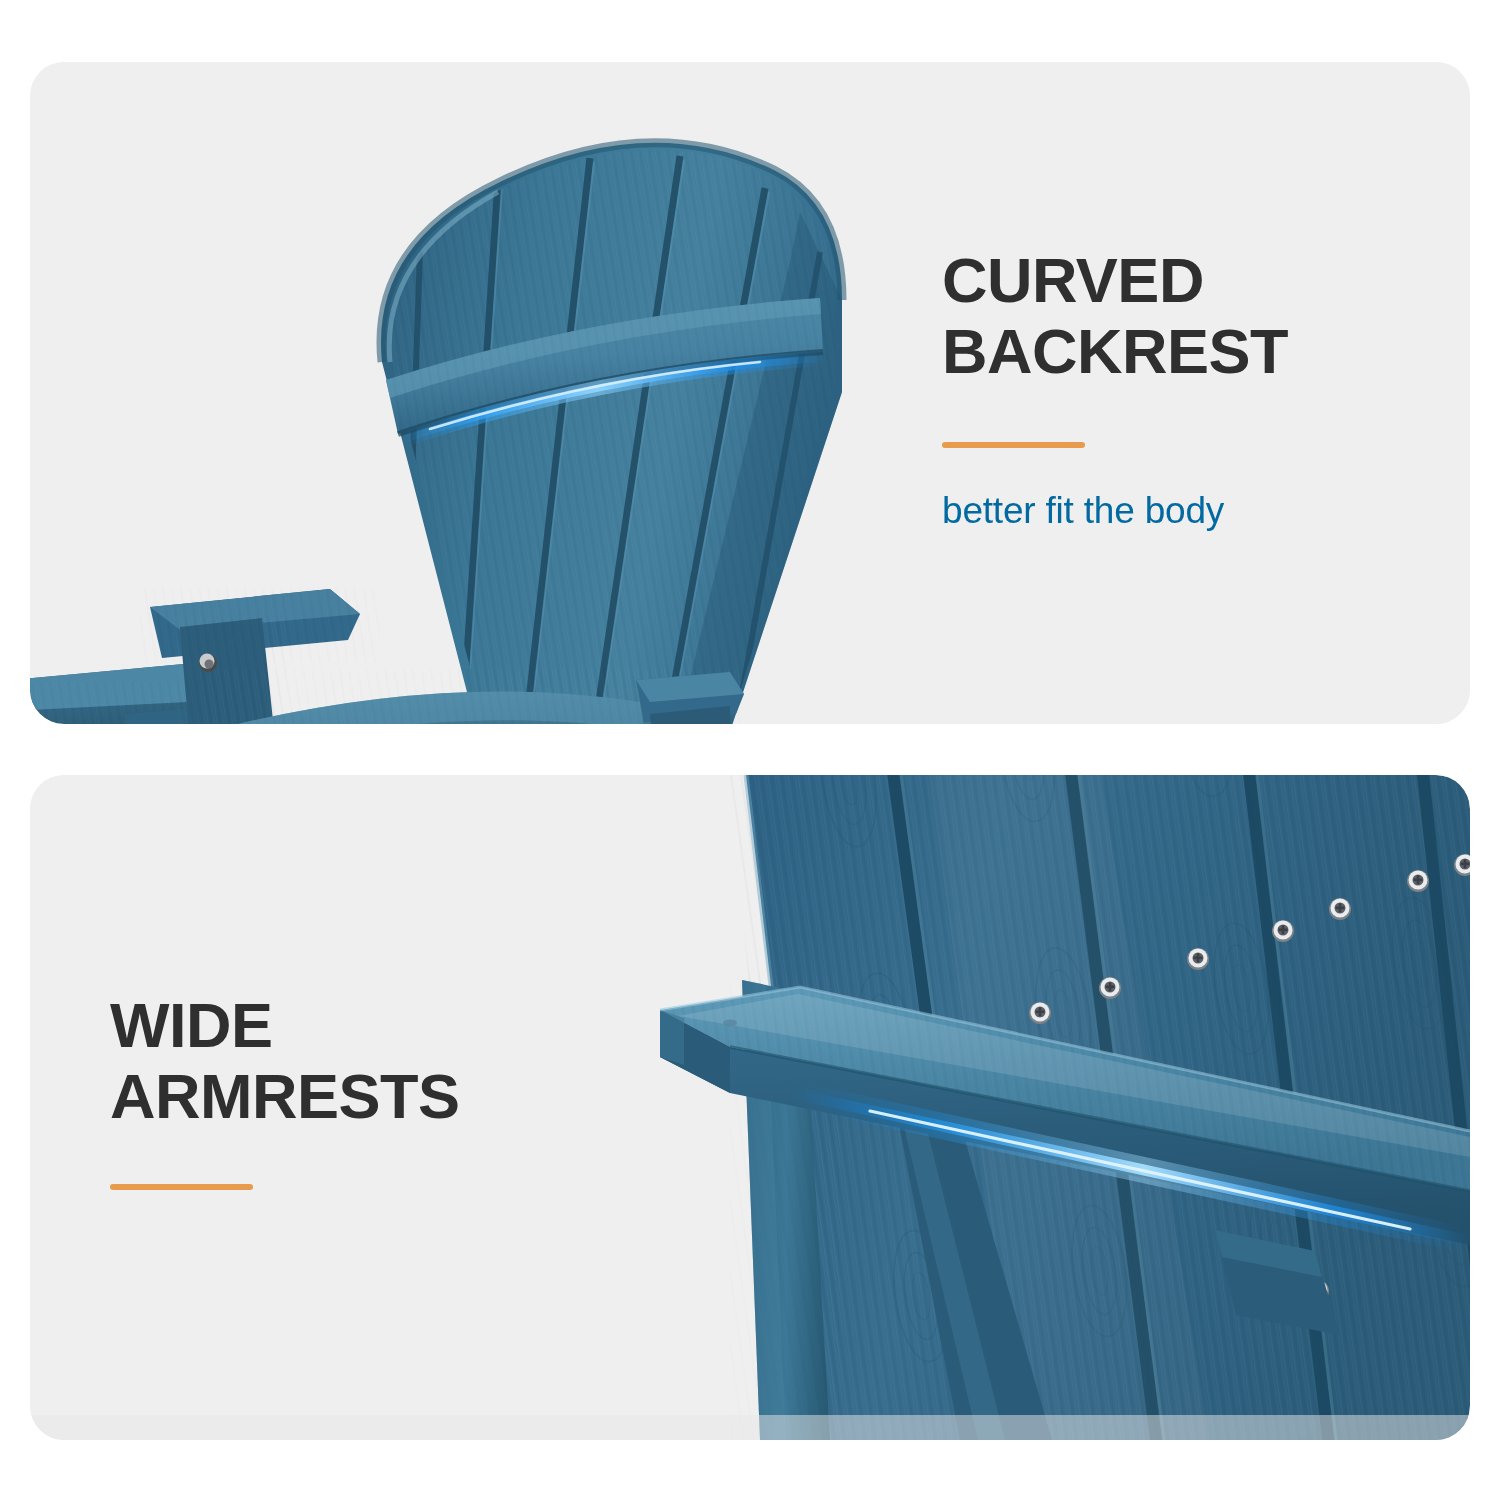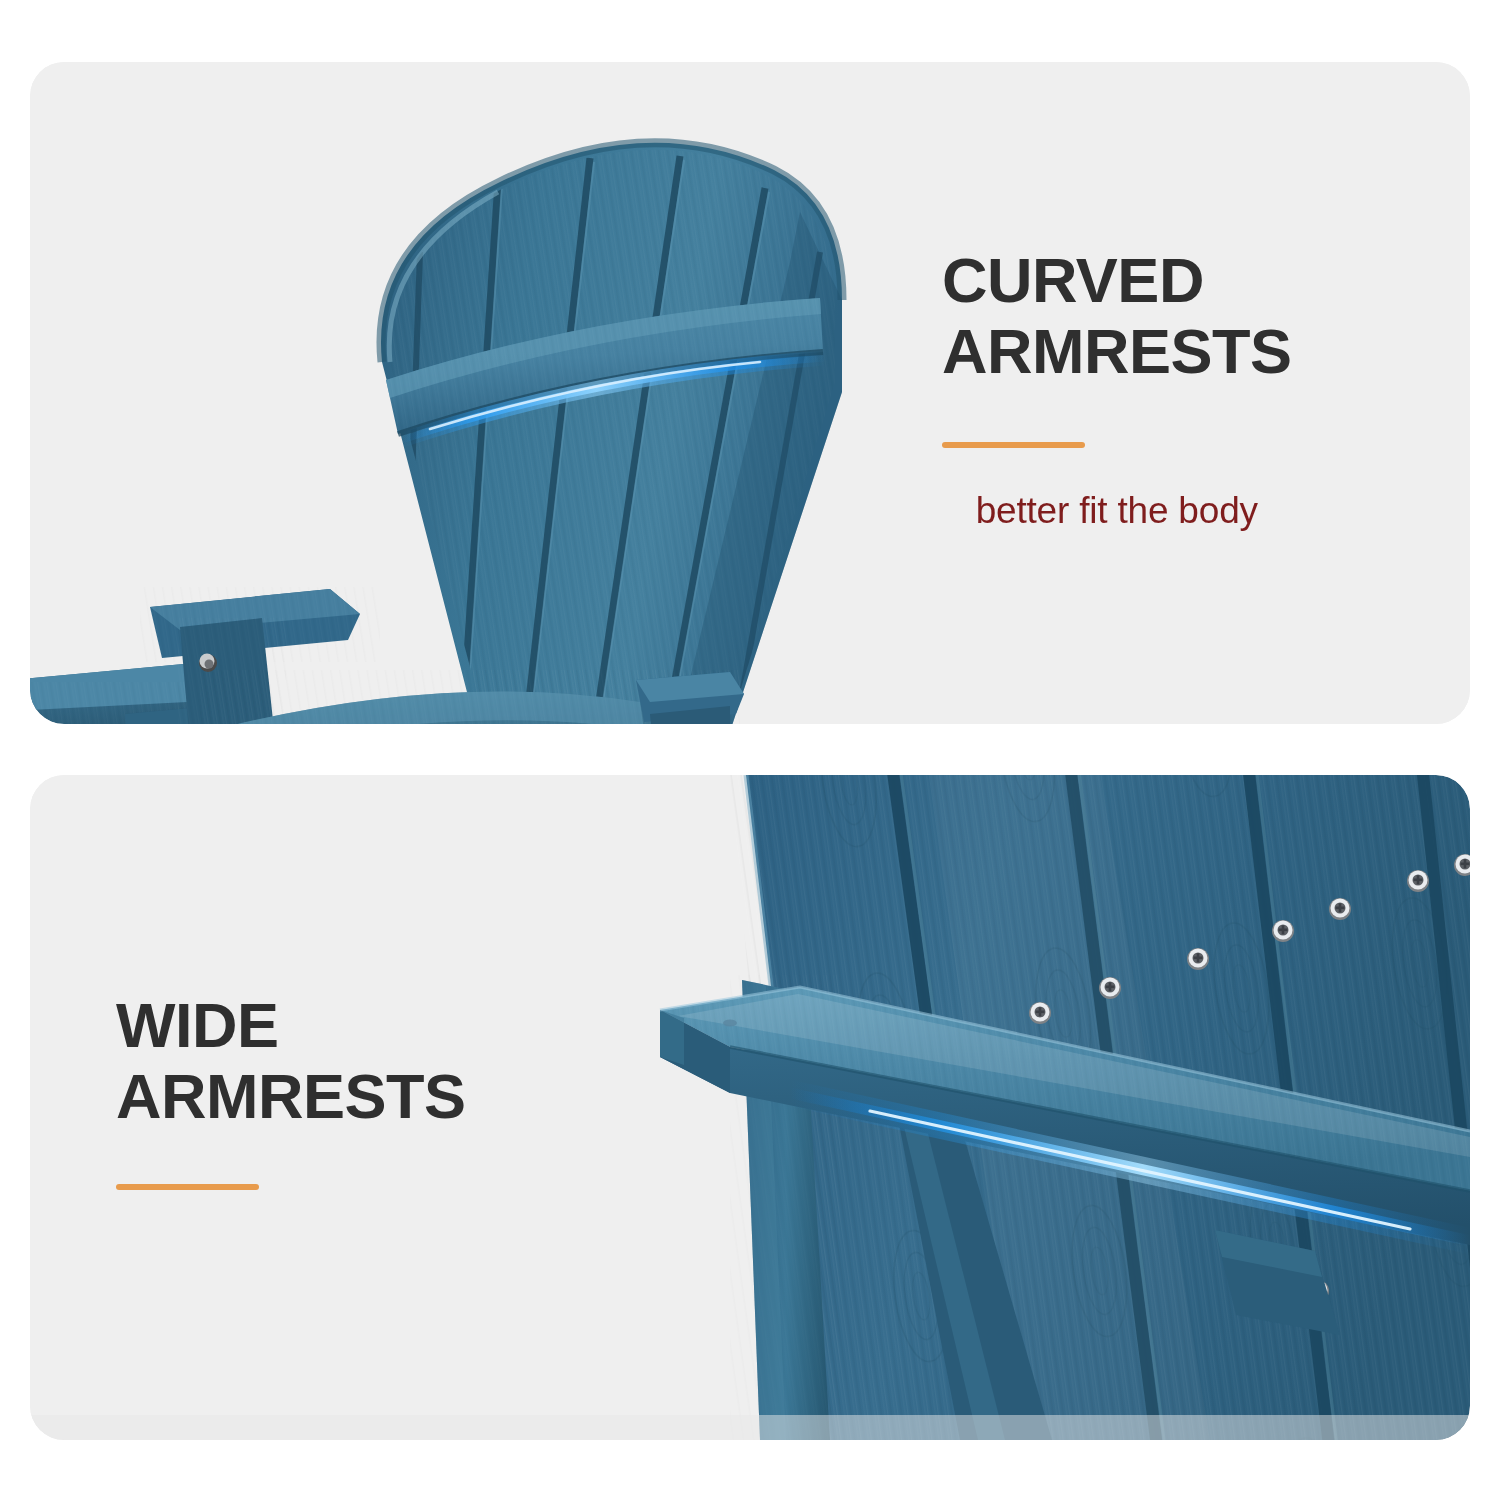--- a/index.html
+++ b/index.html
@@ -25,21 +25,21 @@
     background: #efefef;
     border-radius: 34px;
     overflow: hidden;
   }
   #panel-top    { left: 30px; top: 62px;  width: 1440px; height: 662px; }
   #panel-bottom { left: 30px; top: 775px; width: 1440px; height: 665px; }
 
   
   .text-block { position: absolute; z-index: 40; }
   #text-top    { left: 912px; top: 183px; }
-  #text-bottom { left: 80px;  top: 215px; margin-left: 6px; }
+  #text-bottom { left: 80px;  top: 215px; }
 
   .headline {
     font-size: 63px;
     font-weight: bold;
     line-height: 1.13;
     letter-spacing: -0.5px;
     color: #2f2f2f;
     white-space: pre-line;
   }
   .rule {
@@ -47,23 +47,22 @@
     height: 6px;
     border-radius: 3px;
     background: #e89b4c;
   }
   #text-top .rule    { margin-top: 55px; }
   #text-bottom .rule { margin-top: 52px; }
 
   .subline {
     font-size: 37px;
     font-weight: normal;
-    color: #7f1d1d;
+    color: #0369a1;
     letter-spacing: -0.2px;
-    text-align: center;
   }
   #text-top .subline    { margin-top: 42px; }
   #text-bottom .subline { margin-top: 42px; }
 
   
   .art { position: absolute; inset: 0; }
   .art svg { display: block; width: 100%; height: 100%; }
 </style>
 </head>
 <body>
@@ -216,21 +215,21 @@
             <path d="M 620,652 L 700,644 L 700,700 L 624,700 Z" fill="#2b5b77"></path>
           </g>
 
           <rect x="0" y="690" width="1440" height="20" fill="#e4e4e4" opacity="0.6"></rect>
         </g>
       </svg>
     </div>
 
     <div class="text-block" id="text-top">
       <div class="headline">CURVED
-ARMRESTS</div>
+BACKREST</div>
       <div class="rule"></div>
       <div class="subline">better fit the body</div>
     </div>
   </div>
 
   <div class="panel" id="panel-bottom">
 
     <div class="art">
       <svg viewBox="0 0 1440 665" preserveAspectRatio="none" aria-hidden="true">
         <defs>

